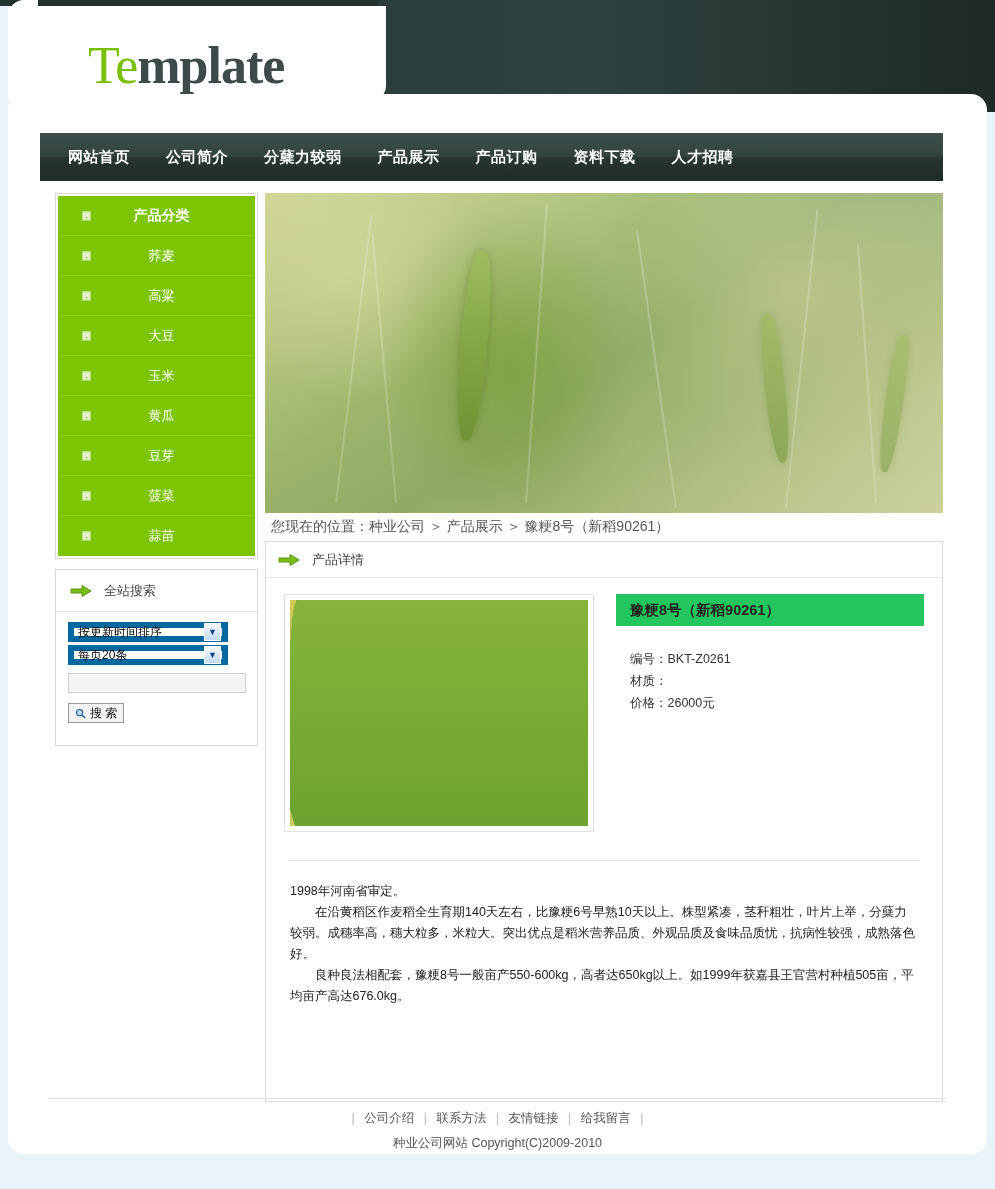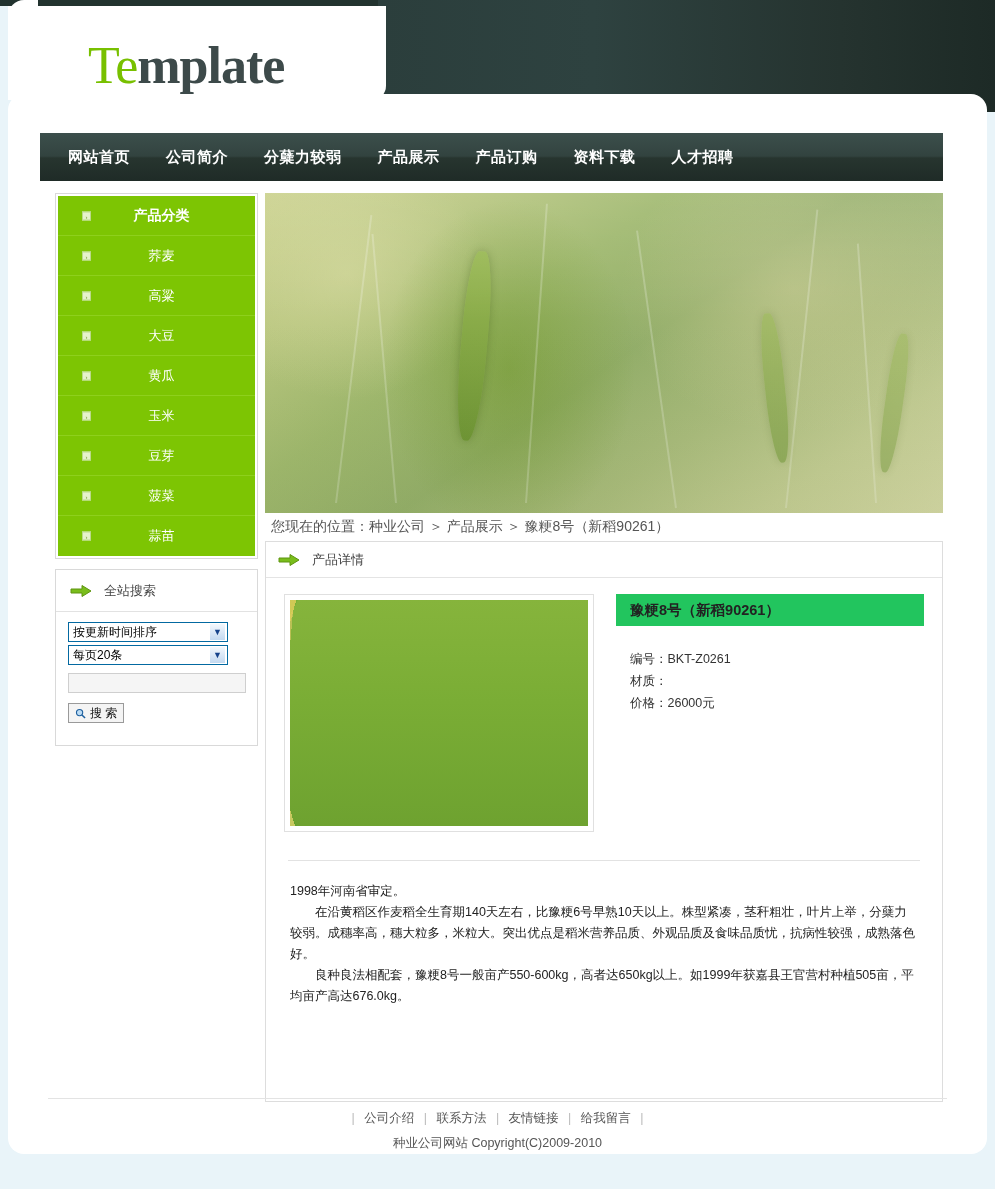--- a/index.html
+++ b/index.html
@@ -116,21 +116,21 @@
   }
   .search-head {
     height: 42px; display: flex; align-items: center;
     padding-left: 14px; border-bottom: 1px solid #e2e2e2;
   }
   .arrow-ico { width: 22px; height: 14px; margin-right: 12px; flex: none; }
   .search-head-label { font-size: 13px; color: #444; }
   .search-body { padding: 10px 12px 22px 12px; }
   .sel {
     width: 160px; height: 20px; margin-bottom: 3px;
-    border: 1px solid #0369a1; background: #ffffff;
+    border: 6px solid #0369a1; background: #ffffff;
     display: flex; align-items: center;
     font-size: 12px; color: #000; cursor: pointer;
   }
   .sel-text { flex: 1; padding-left: 4px; white-space: nowrap; overflow: hidden; }
   .sel-arrow {
     width: 17px; height: 18px; margin: 0 1px 0 0;
     background: linear-gradient(to bottom, #f3f8fd 0%, #dbe8f7 50%, #c3d9f0 100%);
     border: 1px solid #ffffff;
     display: flex; align-items: center; justify-content: center;
     color: #15428b; font-size: 9px;
@@ -276,25 +276,25 @@
         <div class="cat-item">
           <span class="cat-bullet">›</span>
           <span class="cat-label">高粱</span>
         </div>
         <div class="cat-item">
           <span class="cat-bullet">›</span>
           <span class="cat-label">大豆</span>
         </div>
         <div class="cat-item">
           <span class="cat-bullet">›</span>
+          <span class="cat-label">玉米</span>
+        </div>
+        <div class="cat-item">
+          <span class="cat-bullet">›</span>
           <span class="cat-label">黄瓜</span>
-        </div>
-        <div class="cat-item">
-          <span class="cat-bullet">›</span>
-          <span class="cat-label">玉米</span>
         </div>
         <div class="cat-item">
           <span class="cat-bullet">›</span>
           <span class="cat-label">豆芽</span>
         </div>
         <div class="cat-item">
           <span class="cat-bullet">›</span>
           <span class="cat-label">菠菜</span>
         </div>
         <div class="cat-item">

